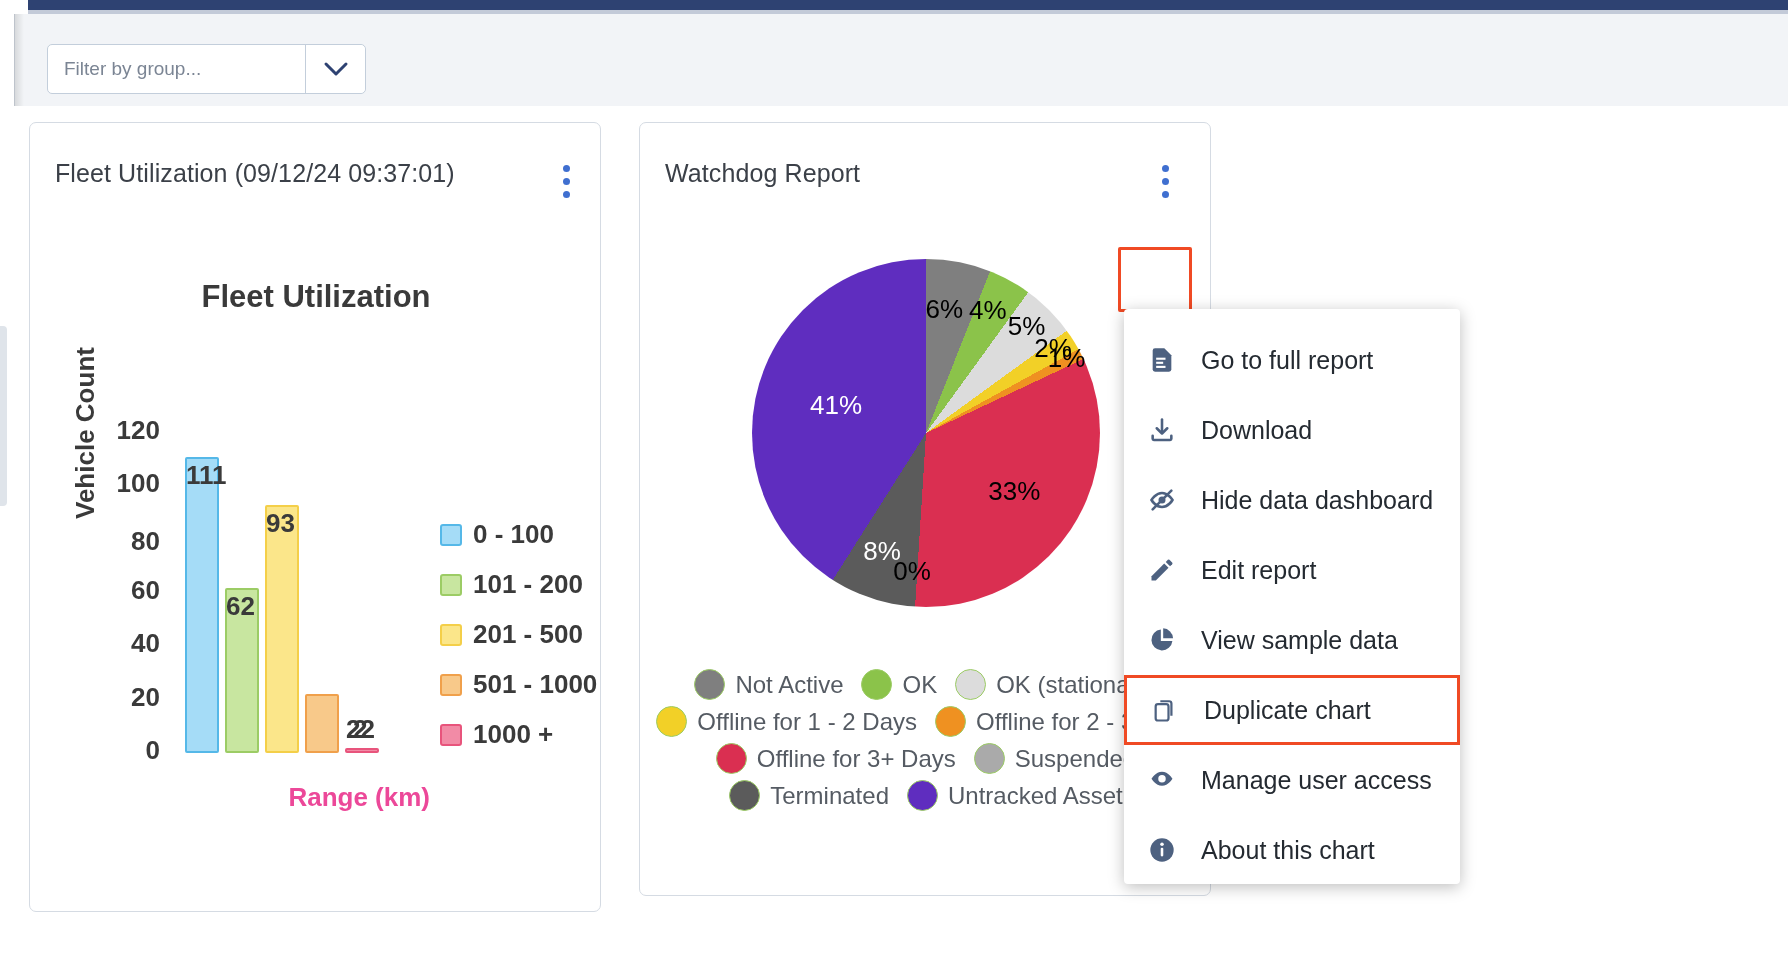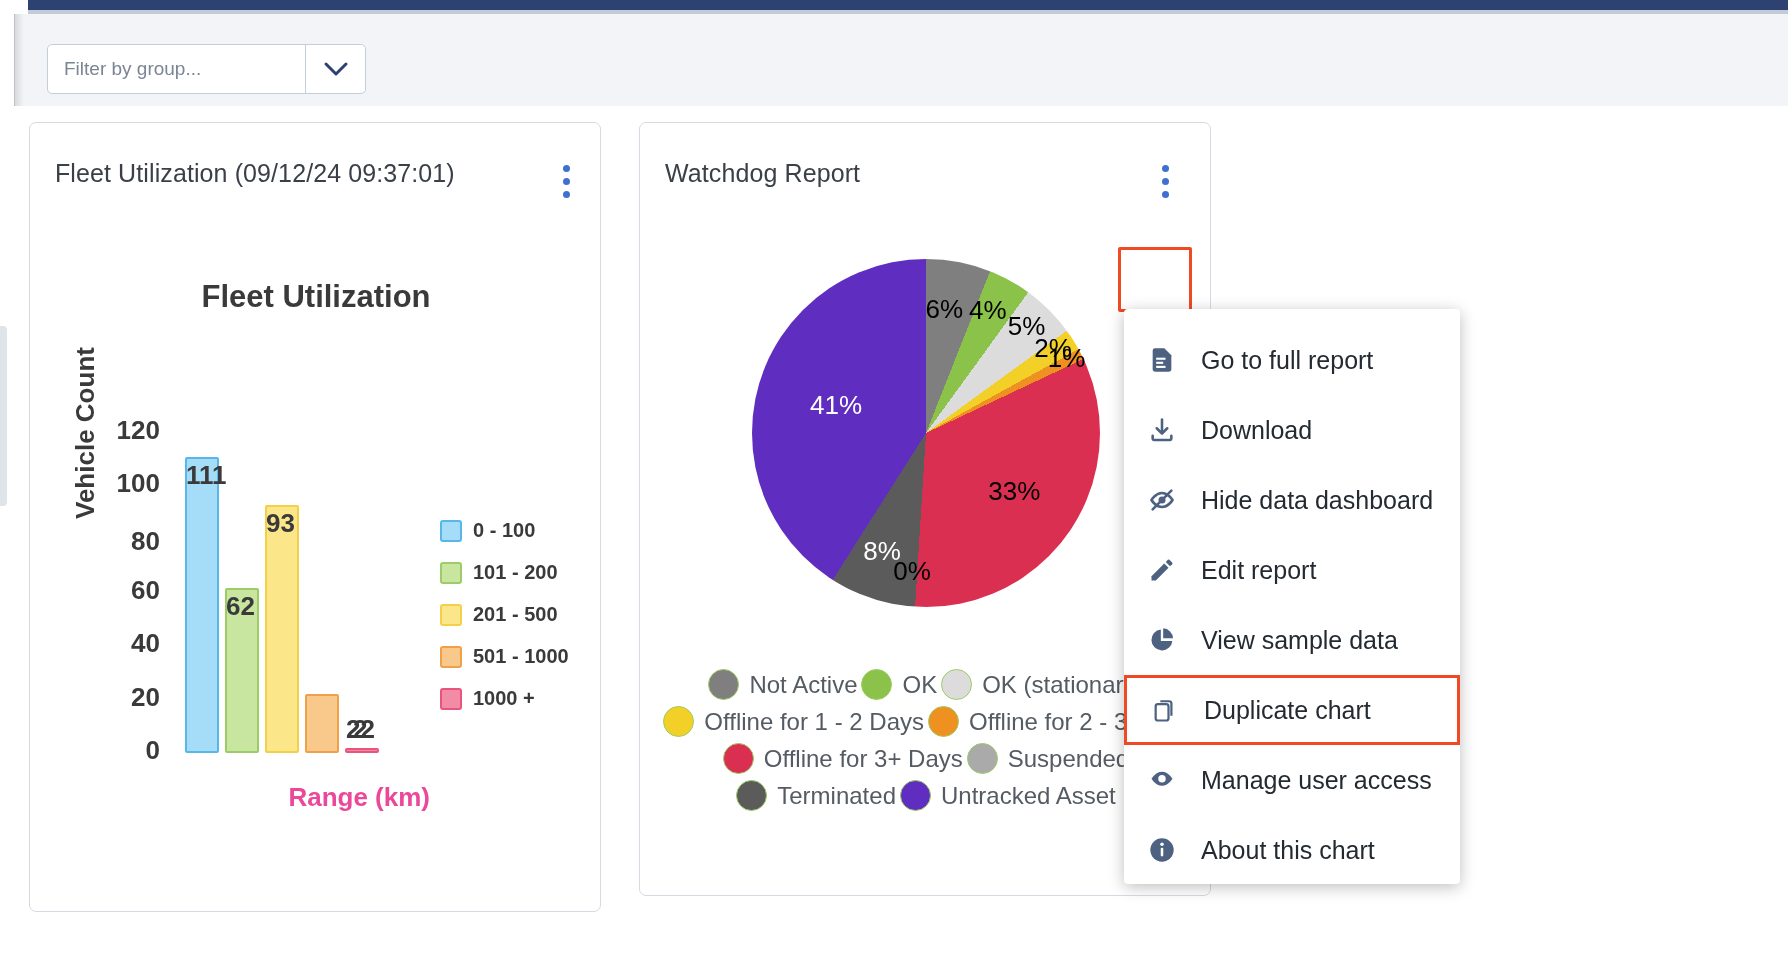--- a/index.html
+++ b/index.html
@@ -139,39 +139,39 @@
     text-align: right; font-size: 26px; font-weight: bold; color: #ec4899;
   }
   .bar-legend {
     position: absolute; left: 410px; top: 300px;
     display: flex; flex-direction: column; gap: 19px;
   }
   .bar-legend-row { display: flex; align-items: center; gap: 11px; }
   .bar-legend-swatch {
     width: 22px; height: 22px; border-radius: 3px; border: 2px solid;
   }
-  .bar-legend-label { font-size: 20px; font-weight: bold; color: #3a3a3a; white-space: nowrap; }
+  .bar-legend-label { font-size: 26px; font-weight: bold; color: #3a3a3a; white-space: nowrap; }
 
   
   .pie-area { position: absolute; left: 0; top: 96px; width: 572px; height: 680px; }
   .pie {
     position: absolute; left: 112px; top: 40px;
     width: 348px; height: 348px; border-radius: 50%;
   }
   .pie-pct {
     position: absolute; font-size: 26px; white-space: nowrap;
     pointer-events: none;
   }
   .pie-legend {
     position: absolute; left: 8px; top: 450px; width: 556px;
     display: flex; flex-wrap: wrap; justify-content: center;
     gap: 6px 18px;
   }
   .pie-legend-row {
-    display: flex; justify-content: center; gap: 4px; width: 100%; align-items: center;
+    display: flex; justify-content: center; gap: 18px; width: 100%; align-items: center;
   }
   .pie-legend-item { display: flex; align-items: center; gap: 10px; }
   .pie-dot {
     width: 31px; height: 31px; border-radius: 50%;
     border: 1px solid #9ccc65;
   }
   .pie-legend-label { font-size: 24px; color: #555b63; white-space: nowrap; }
 
   
   .menu {

